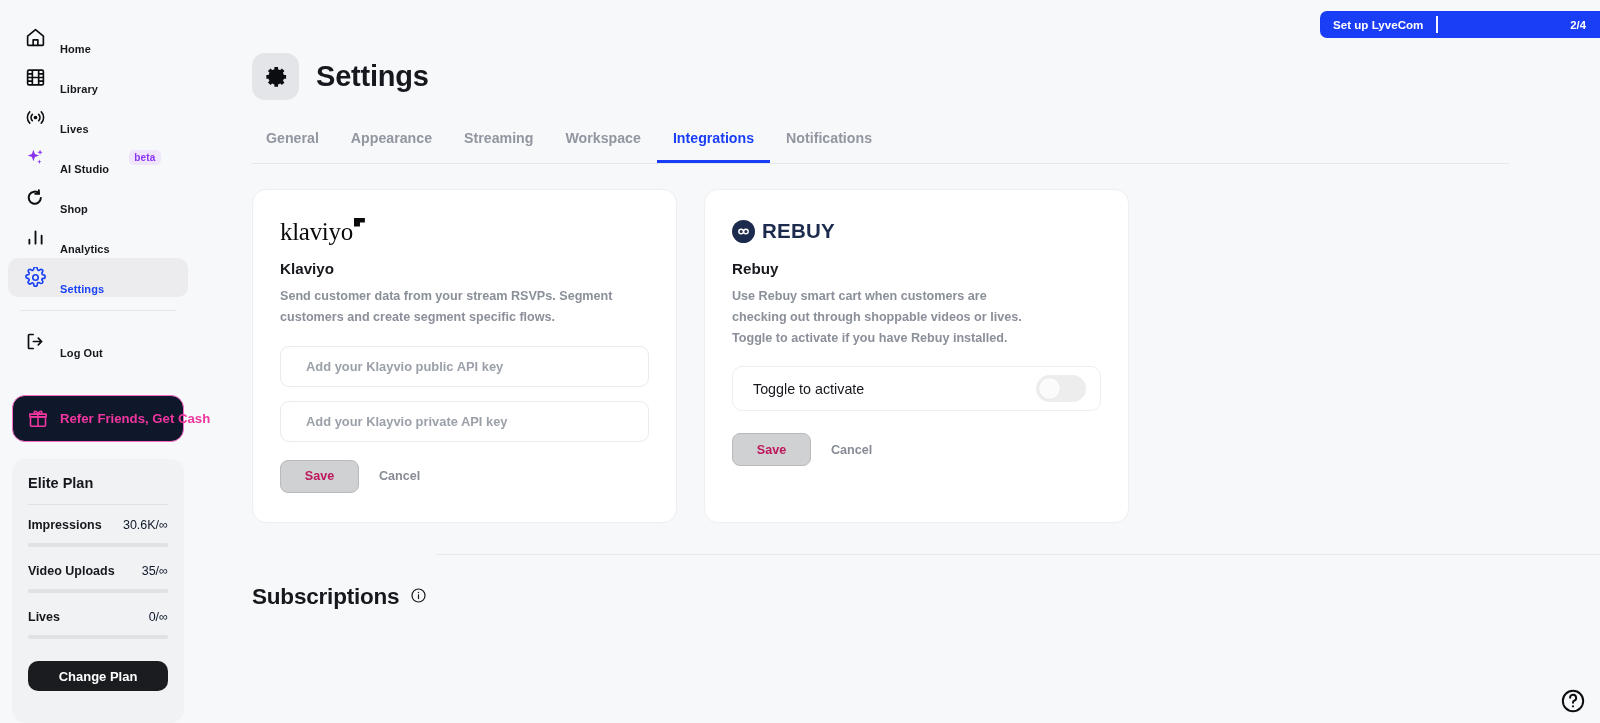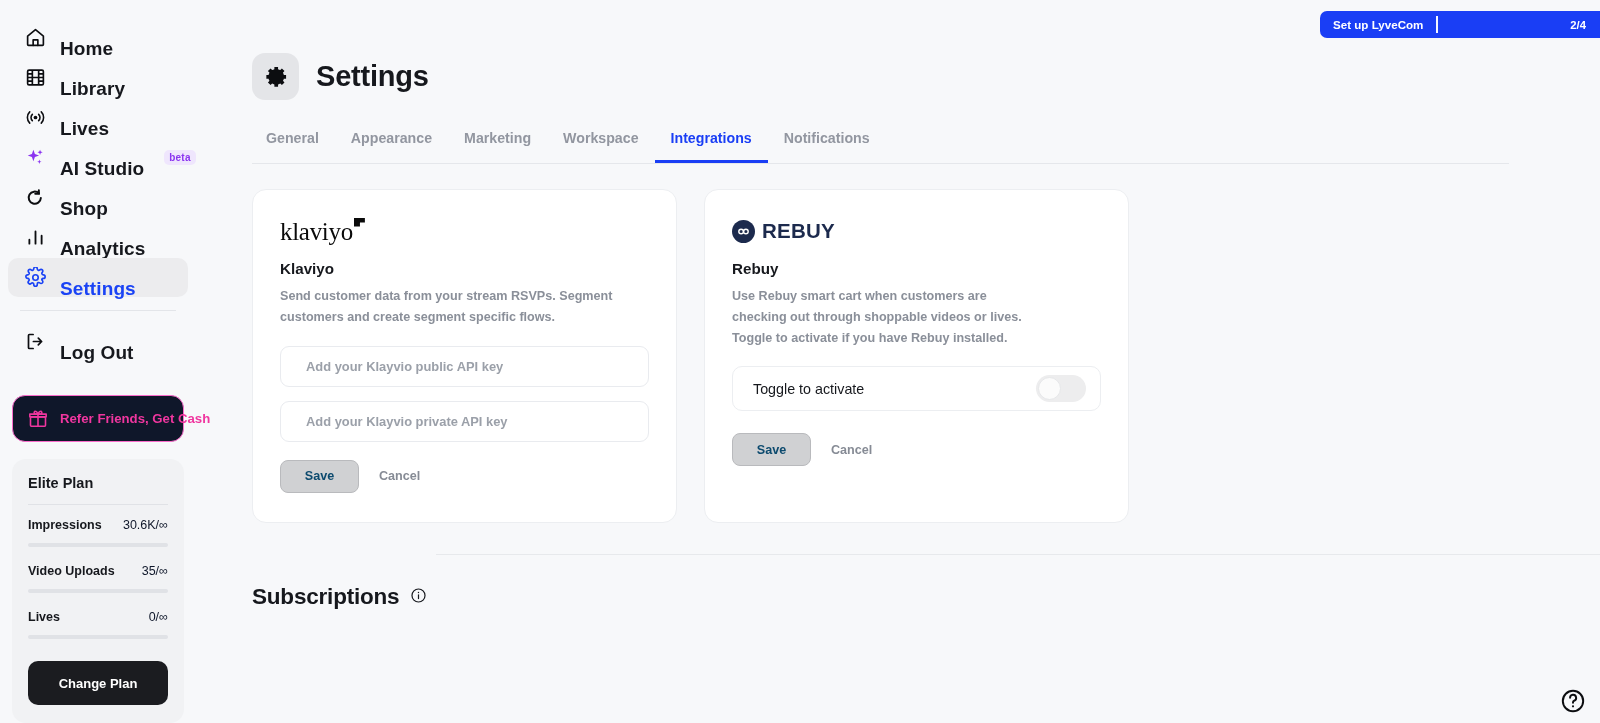--- a/index.html
+++ b/index.html
@@ -24,21 +24,21 @@
   .nav-item {
     display: flex; align-items: center; gap: 14px;
     height: 39px; padding: 0 12px 0 16px;
     border-radius: 10px; cursor: pointer;
     color: #16181d;
   }
   .nav-item.active { background: #ececee; }
   .nav-item.active .nav-label { color: #1a43f5; font-weight: 700; }
   .nav-icon { width: 22px; height: 22px; flex: 0 0 22px; display: flex; align-items: center; justify-content: center; }
   .nav-icon svg { display: block; }
-  .nav-label { font-size: 19px; font-weight: 600; letter-spacing: .1px; white-space: nowrap; margin-top: 22px; }
+  .nav-label { font-size: 11px; font-weight: 600; letter-spacing: .1px; white-space: nowrap; margin-top: 22px; }
   .beta-badge {
     font-size: 10px; font-weight: 700; color: #8b34f0;
     background: #efe6fd; border-radius: 5px;
     padding: 2px 5px 2px 5px; margin-left: 6px; letter-spacing: .2px;
   }
 
   .nav-divider { height: 1px; background: #e3e5e9; margin: 12px 12px 10px 12px; }
 
   .refer-btn {
     margin: 34px 4px 0 4px;
@@ -56,21 +56,21 @@
   }
   .plan-title { font-size: 14.5px; font-weight: 700; color: #16181d; }
   .plan-sep { height: 1px; background: #e0e2e6; margin: 13px 0 13px 0; }
   .meter { margin-bottom: 17px; }
   .meter-row { display: flex; justify-content: space-between; align-items: baseline; margin-bottom: 11px; }
   .meter-name { font-size: 12.5px; font-weight: 700; color: #16181d; }
   .meter-val { font-size: 12.5px; font-weight: 400; color: #0f172a; }
   .meter-bar { height: 4px; border-radius: 3px; background: #e0e2e6; overflow: hidden; }
   .meter-fill { height: 100%; background: #9aa0aa; border-radius: 3px; }
   .change-plan {
-    margin-top: 5px; width: 100%; height: 44px;
+    margin-top: 5px; width: 100%; height: 30px;
     background: #1b1c20; color: #fff; border: none; border-radius: 10px;
     font-size: 13px; font-weight: 700; cursor: pointer;
     font-family: "Liberation Sans", sans-serif;
   }
 
   
   .main { flex: 1; position: relative; height: 723px; overflow: hidden; }
 
   .setup-banner {
     position: absolute; top: 11px; right: 0;
@@ -167,21 +167,21 @@
   }
   .toggle .knob {
     position: absolute; top: 2px; left: 2px; width: 23px; height: 23px;
     border-radius: 50%; background: #fbfbfb; border: 1px solid #e6e7e9;
   }
 
   .actions { display: flex; align-items: center; gap: 12px; margin-top: 4px; }
   .btn-save {
     width: 79px; height: 33px; border-radius: 8px;
     background: #d0d1d3; border: 1px solid #b9babd;
-    font-size: 12.6px; font-weight: 700; color: #0c4a6e;
+    font-size: 12.6px; font-weight: 700; color: #be185d;
     cursor: pointer; font-family: "Liberation Sans", sans-serif;
   }
   .btn-cancel {
     background: none; border: none; font-size: 12.6px; font-weight: 600;
     color: #868b95; cursor: pointer; padding: 6px 8px;
     font-family: "Liberation Sans", sans-serif;
   }
 
   .bottom-rule { margin: 31px 0 0 240px; width: 1274px; height: 1px; background: #e7e9ec; }
   .subs-head { display: flex; align-items: center; gap: 11px; margin: 29px 0 0 56px; }
@@ -350,21 +350,21 @@
           <path d="M21.3 10.1h-2.06a7.4 7.4 0 0 0-.86-2.07l1.46-1.46-2.41-2.41-1.46 1.46a7.4 7.4 0 0 0-2.07-.86V2.7h-3.4v2.06a7.4 7.4 0 0 0-2.07.86L6.97 4.16 4.56 6.57l1.46 1.46a7.4 7.4 0 0 0-.86 2.07H3.1v3.4h2.06c.17.73.46 1.42.86 2.07l-1.46 1.46 2.41 2.41 1.46-1.46c.65.4 1.34.69 2.07.86v2.06h3.4v-2.06a7.4 7.4 0 0 0 2.07-.86l1.46 1.46 2.41-2.41-1.46-1.46c.4-.65.69-1.34.86-2.07h2.06z"></path>
         </svg>
       </span>
       <h1 class="page-title">Settings</h1>
     </div>
 
     <div class="tabs-wrap">
       <div class="tabs">
         <div class="tab">General</div>
         <div class="tab">Appearance</div>
-        <div class="tab">Marketing</div>
+        <div class="tab">Streaming</div>
         <div class="tab">Workspace</div>
         <div class="tab active">Integrations</div>
         <div class="tab">Notifications</div>
       </div>
       <div class="tabs-rule"></div>
     </div>
 
 
     <div class="cards">
 

